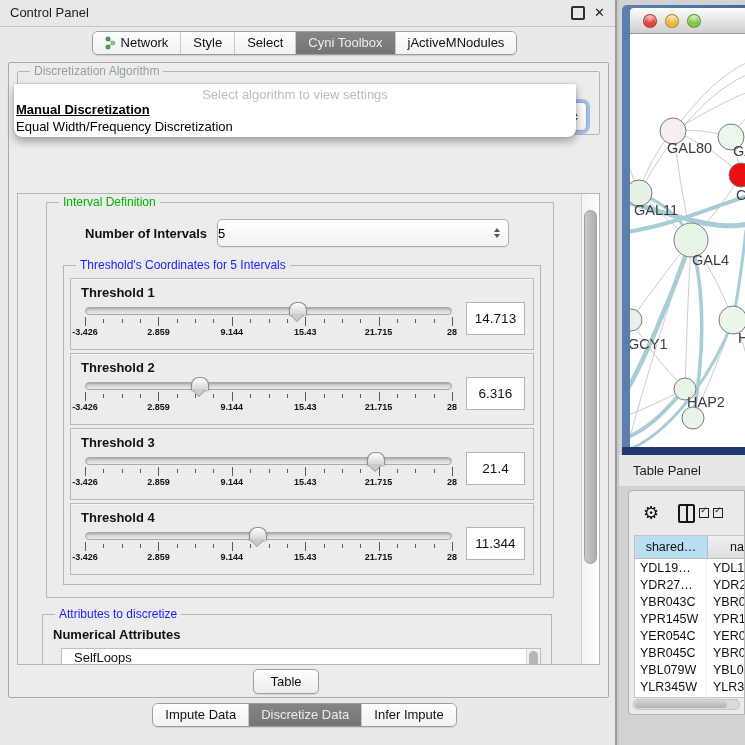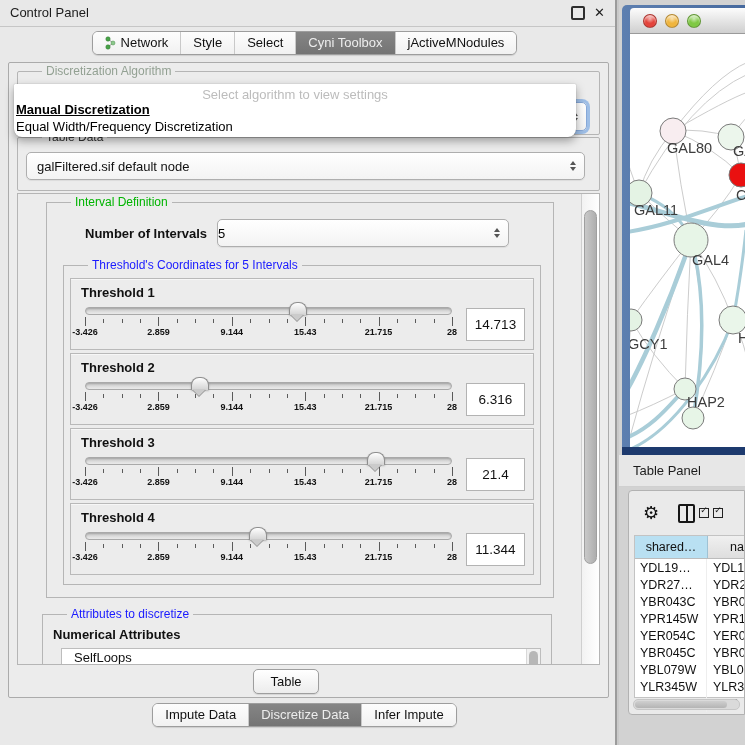--- a/index.html
+++ b/index.html
@@ -14,21 +14,21 @@
   .close-btn{font-size:13px;font-weight:bold;color:#1c1c1c;font-family:"DejaVu Sans",sans-serif;line-height:10px;}
   .tabbar{position:absolute;left:0;right:6px;top:31px;display:flex;justify-content:center;}
   .tabstrip{display:inline-flex;border:1px solid #9d9d9d;border-radius:6px;overflow:hidden;background:#fcfcfc;box-shadow:0 1px 1px rgba(0,0,0,.12);}
   .tab{padding:3px 12px 4px;font-size:13px;color:#111;display:flex;align-items:center;gap:5px;border-left:1px solid #c9c9c9;background:linear-gradient(#fdfdfd,#f1f1f1);cursor:default;}
   .tab:first-child{border-left:none;}
   .tab.sel{background:linear-gradient(#858585,#747474);color:#ededed;}
   .net-ic{display:inline-flex;}
   
   #content{position:absolute;left:8px;top:62px;width:601px;height:636px;border:1px solid #ababab;border-radius:2px;background:#ececec;box-sizing:border-box;}
   .group{position:absolute;border:1px solid #b5b5b5;border-radius:2px;}
-  .gtitle{position:absolute;top:-8px;left:24px;background:#ececec;padding:0 4px;font-size:12px;line-height:15px;white-space:nowrap;}
+  .gtitle{position:absolute;top:-8px;left:12px;background:#ececec;padding:0 4px;font-size:12px;line-height:15px;white-space:nowrap;}
   .gtitle.gray{color:#93a193;}
   .gtitle.green{color:#00b400;}
   .gtitle.blue{color:#1a1aff;}
   .combo{position:absolute;background:linear-gradient(#ffffff,#f3f3f3);border:1px solid #aeaeae;border-radius:5px;font-size:13px;color:#111;display:flex;align-items:center;box-shadow:0 1px 1px rgba(0,0,0,.07);}
   .combo .ctext{padding-left:10px;white-space:nowrap;overflow:hidden;}
   .spin{position:absolute;right:8px;top:50%;transform:translateY(-50%);display:flex;flex-direction:column;align-items:center;}
   .spin .up{width:0;height:0;border:3.5px solid transparent;border-bottom:4.5px solid #555;margin-bottom:2px;}
   .spin .down{width:0;height:0;border:3.5px solid transparent;border-top:4.5px solid #555;}
   #alg-group{left:8px;right:8px;top:8px;height:62px;}
   #alg-combo{left:8px;right:12px;top:30px;height:27px;border:1px solid #86a8d8;box-shadow:0 0 0 3px rgba(106,160,227,.6);}
@@ -50,21 +50,21 @@
   .slider{position:relative;flex:1;height:40px;margin-right:14px;}
   .track{position:absolute;left:0;right:0;top:5px;height:6px;border-radius:4px;background:linear-gradient(#c6c6c6,#ececec);border:1px solid #a9a9a9;box-shadow:inset 0 1px 2px rgba(0,0,0,.18);}
   .thumb{position:absolute;top:0;width:16px;height:12px;margin-left:-8px;background:linear-gradient(#fefefe,#d3d3d3);border:1px solid #8f8f8f;border-bottom:none;border-radius:8px 8px 1px 1px;box-shadow:0 1px 2px rgba(0,0,0,.25);}
   .thumb::after{content:"";position:absolute;left:0;top:11px;width:0;height:0;border-left:7px solid transparent;border-right:7px solid transparent;border-top:7px solid #cbcbcb;filter:drop-shadow(0 1px 0 #8f8f8f);}
   .ticks{position:absolute;left:0;right:0;top:15px;height:9px;}
   .tick{position:absolute;width:1px;background:#5a5a5a;}
   .tick.minor{top:2px;height:4px;}
   .tick.major{top:0;height:9px;}
   .ticklabels{position:absolute;left:0;right:0;top:25px;height:12px;}
   .ticklabels span{position:absolute;transform:translateX(-50%);font-size:9px;font-weight:bold;color:#111;white-space:nowrap;}
-  .value-box{width:57px;height:31px;background:#fff;border:1px solid #b3b3b3;font-size:13.5px;color:#111;display:flex;align-items:center;justify-content:center;margin-top:6px;}
+  .value-box{width:57px;height:31px;background:#fff;border:1px solid #b3b3b3;font-size:13.5px;color:#111;display:flex;align-items:center;justify-content:center;margin-top:0;}
   #attr-group{position:relative;margin:16px 30px 0 24px;border:1px solid #b5b5b5;padding:12px 10px 30px;}
   .attr-sub{font-size:13px;font-weight:bold;color:#111;margin:0 0 6px 0;}
   #attr-list{position:relative;background:#fff;border:1px solid #bdbdbd;height:52px;overflow:hidden;margin-left:8px;}
   .attr-item{font-size:13px;color:#111;padding-left:12px;line-height:17.5px;white-space:nowrap;}
   #attr-scroll{position:absolute;right:0;top:0;bottom:0;width:13px;background:#f1f1f1;border-left:1px solid #d8d8d8;}
   #attr-thumb{position:absolute;left:2px;right:2px;top:2px;height:42px;border-radius:5px;background:#b7b7b7;}
   #apply-btn{position:absolute;left:244px;top:606px;width:64px;height:23px;background:linear-gradient(#ffffff,#ececec);border:1px solid #9e9e9e;border-radius:5px;font-size:13px;color:#111;display:flex;align-items:center;justify-content:center;box-shadow:0 1px 1px rgba(0,0,0,.1);}
   #bottom-tabbar{position:absolute;left:0;right:6px;top:703px;display:flex;justify-content:center;}
   
   #popup{position:absolute;left:14px;top:84px;width:562px;height:53px;background:#fff;z-index:50;border-radius:1px 1px 8px 8px;box-shadow:0 4px 10px rgba(0,0,0,.35),0 0 1px rgba(0,0,0,.4);}
@@ -142,30 +142,20 @@
     <div class="group" id="alg-group">
       <span class="gtitle gray">Discretization Algorithm</span>
       <div class="combo" id="alg-combo">
         <div class="spin">
             <span class="up"></span>
             <span class="down"></span>
           </div>
       </div>
     </div>
 
-    <div class="group" id="td-group">
-      <span class="gtitle" style="color:#333;">Table Data</span>
-      <div class="combo" id="td-combo">
-        <span class="ctext">galFiltered.sif default node</span>
-        <div class="spin">
-            <span class="up"></span>
-            <span class="down"></span>
-          </div>
-      </div>
-    </div>
 
     <div id="scrollpane">
       <div id="viewport">
         <div id="interval-group" class="ggroup">
           <span class="gtitle green">Interval Definition</span>
           <div class="numrow">
             <span class="numlabel">Number of Intervals</span>
             <div id="num-combo">
               <span class="ctext">5</span>
               <div class="spin">

